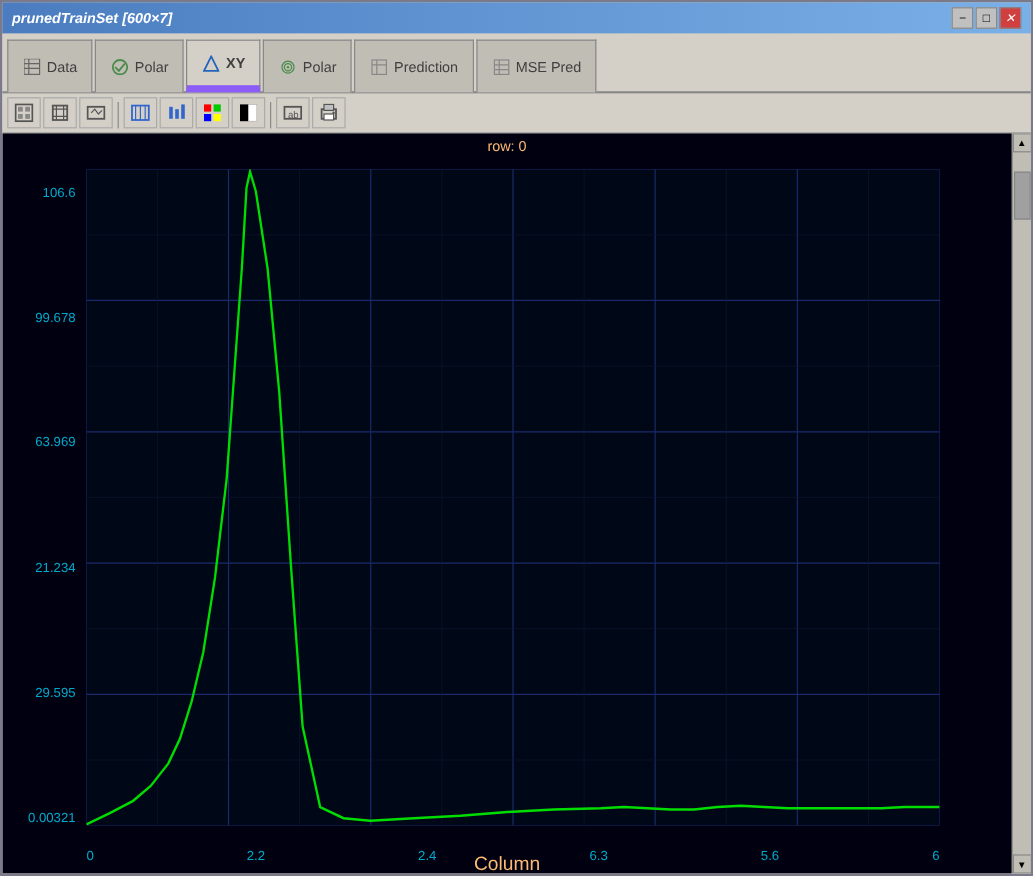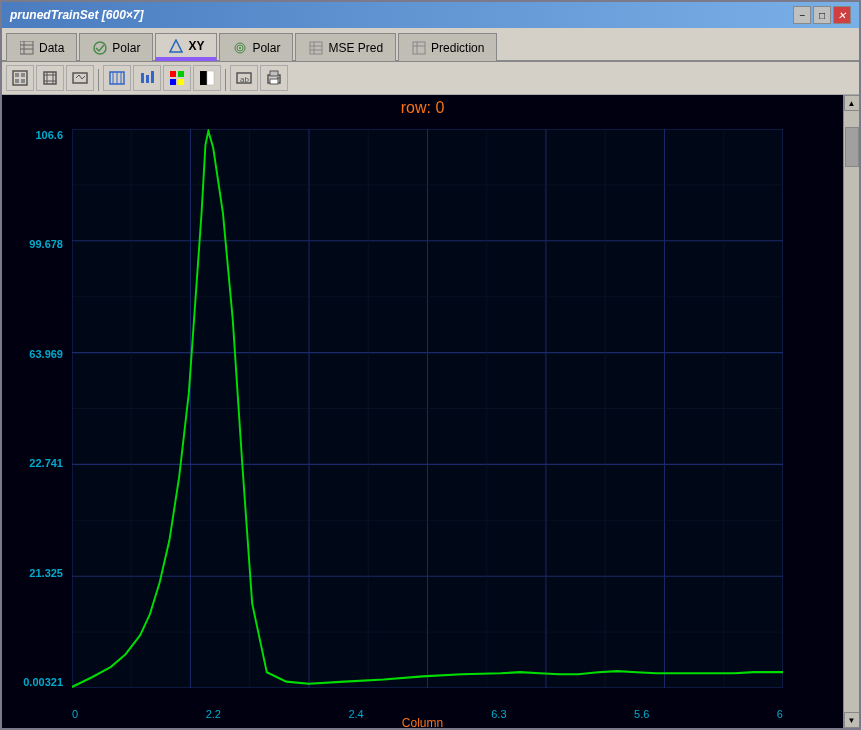--- a/index.html
+++ b/index.html
@@ -62,32 +62,32 @@
       gap: 2px;
     }
 
     .tab {
       padding: 4px 12px;
       border: 1px solid #888;
       border-bottom: none;
       background: #c0bdb5;
       cursor: pointer;
       font-size: 12px;
-      color: #000000;
+      color: #404040;
       display: flex;
       align-items: center;
       gap: 4px;
-      height: 28px;
+      height: 44px;
       position: relative;
       top: 1px;
     }
 
     .tab.active {
       background: #d4d0c8;
-      border-bottom: 4px solid #8b5cf6;
+      border-bottom: 6px solid #8b5cf6;
       font-weight: bold;
       z-index: 1;
     }
 
     .tab-icon {
       width: 16px;
       height: 16px;
       display: inline-flex;
       align-items: center;
       justify-content: center;
@@ -131,24 +131,24 @@
     .chart-container {
       flex: 1;
       background: #000010;
       position: relative;
       overflow: hidden;
       display: flex;
       flex-direction: column;
     }
 
     .chart-title {
-      color: #f97316;
+      color: #fdba74;
       text-align: center;
       padding: 4px 0 2px 0;
-      font-size: 16px;
+      font-size: 12px;
     }
 
     .chart-area {
       flex: 1;
       position: relative;
       padding: 10px 60px 40px 70px;
     }
 
     .chart-inner {
       width: 100%;
@@ -182,28 +182,27 @@
       align-items: center;
       justify-content: center;
       cursor: pointer;
       font-size: 8px;
       flex-shrink: 0;
     }
 
     .y-axis-labels {
       position: absolute;
       left: 0;
-      top: 10px;
+      top: 24px;
       bottom: 40px;
       width: 65px;
       display: flex;
       flex-direction: column;
       justify-content: space-between;
       padding-right: 4px;
-      font-weight: bold;
     }
 
     .y-label {
       color: #00aacc;
       font-size: 11px;
       text-align: right;
     }
 
     .x-axis-labels {
       position: absolute;
@@ -218,22 +217,22 @@
       color: #00aacc;
       font-size: 11px;
       text-align: center;
     }
 
     .x-axis-title {
       position: absolute;
       bottom: -2px;
       left: 50%;
       transform: translateX(-50%);
-      color: #f97316;
-      font-size: 12px;
+      color: #fdba74;
+      font-size: 16px;
     }
 
     svg.chart-svg {
       width: 100%;
       height: 100%;
     }
   </style>
 </head>
 <body>
 
@@ -285,35 +284,35 @@
             <circle cx="7" cy="7" r="1" fill="#4a8a4a"></circle>
           </svg>
       </span>
       <span>Polar</span>
     </div>
     <div class="tab">
       <span class="tab-icon">
         <svg width="14" height="14" viewBox="0 0 14 14">
             <rect x="1" y="1" width="12" height="12" fill="none" stroke="#888" stroke-width="1"></rect>
             <line x1="1" y1="5" x2="13" y2="5" stroke="#888"></line>
+            <line x1="5" y1="1" x2="5" y2="13" stroke="#888"></line>
+          </svg>
+      </span>
+      <span>Prediction</span>
+    </div>
+    <div class="tab">
+      <span class="tab-icon">
+        <svg width="14" height="14" viewBox="0 0 14 14">
+            <rect x="1" y="1" width="12" height="12" fill="none" stroke="#888" stroke-width="1"></rect>
+            <line x1="1" y1="5" x2="13" y2="5" stroke="#888"></line>
             <line x1="1" y1="9" x2="13" y2="9" stroke="#888"></line>
             <line x1="5" y1="1" x2="5" y2="13" stroke="#888"></line>
           </svg>
       </span>
       <span>MSE Pred</span>
-    </div>
-    <div class="tab">
-      <span class="tab-icon">
-        <svg width="14" height="14" viewBox="0 0 14 14">
-            <rect x="1" y="1" width="12" height="12" fill="none" stroke="#888" stroke-width="1"></rect>
-            <line x1="1" y1="5" x2="13" y2="5" stroke="#888"></line>
-            <line x1="5" y1="1" x2="5" y2="13" stroke="#888"></line>
-          </svg>
-      </span>
-      <span>Prediction</span>
     </div>
   </div>
 
   <div class="toolbar">
     <div class="toolbar-btn">
       <svg width="16" height="16" viewBox="0 0 16 16">
           <rect x="1" y="1" width="14" height="14" fill="none" stroke="#555" stroke-width="1.5"></rect>
           <rect x="3" y="3" width="4" height="4" fill="#888"></rect>
           <rect x="9" y="3" width="4" height="4" fill="#888"></rect>
           <rect x="3" y="9" width="4" height="4" fill="#888"></rect>
@@ -385,22 +384,22 @@
   <div class="main-area">
     <div class="chart-container">
       <div class="chart-title">row: 0</div>
 
       <div class="chart-area">
 
         <div class="y-axis-labels">
           <span class="y-label">106.6</span>
           <span class="y-label">99.678</span>
           <span class="y-label">63.969</span>
-          <span class="y-label">22.741</span>
-          <span class="y-label">21.325</span>
+          <span class="y-label">21.234</span>
+          <span class="y-label">29.595</span>
           <span class="y-label">0.00321</span>
         </div>
 
         <div class="chart-inner">
           <svg class="chart-svg" viewBox="0 0 730 530" preserveAspectRatio="none">
 
             <rect width="730" height="530" fill="#000818"></rect>
 
             <line x1="0" y1="0" x2="0" y2="530" stroke="#1a2a6a" stroke-width="1"></line>
             <line x1="121.6" y1="0" x2="121.6" y2="530" stroke="#1a2a6a" stroke-width="1"></line>

